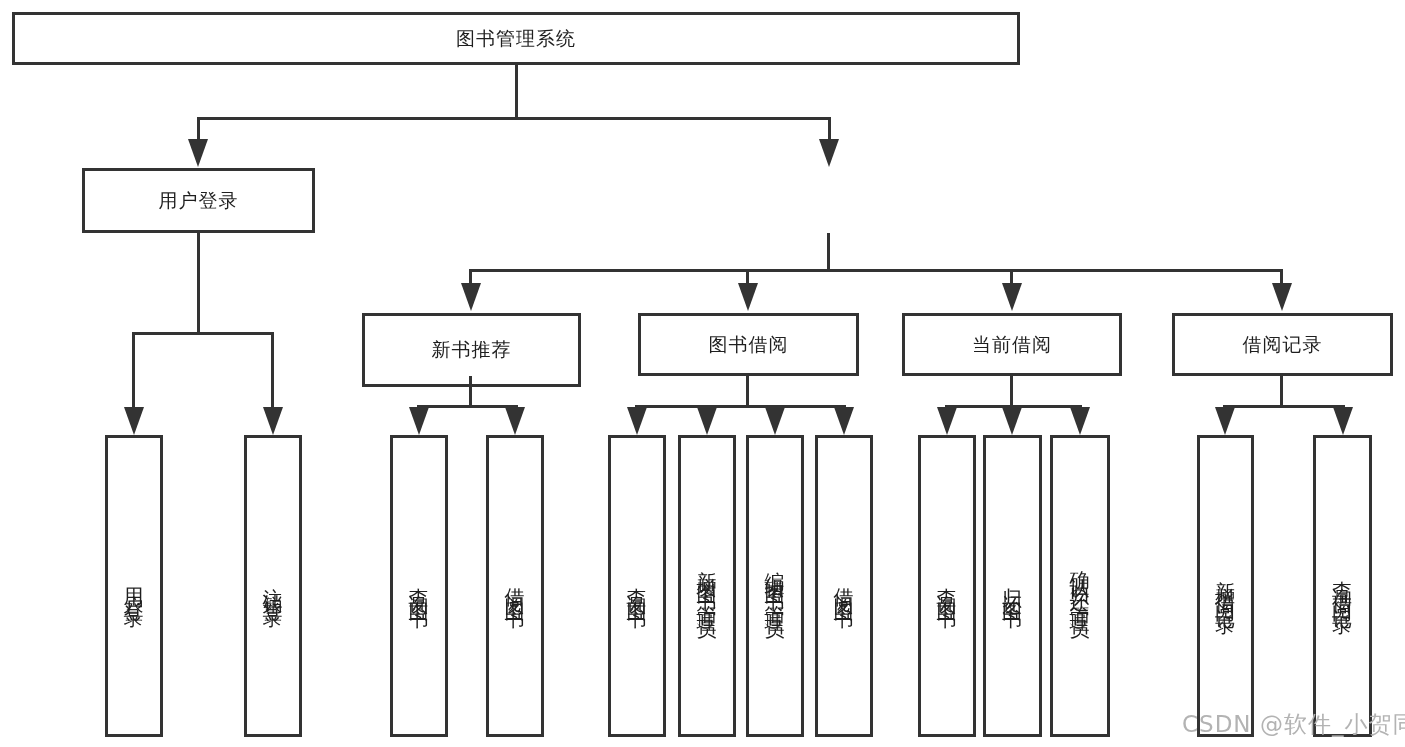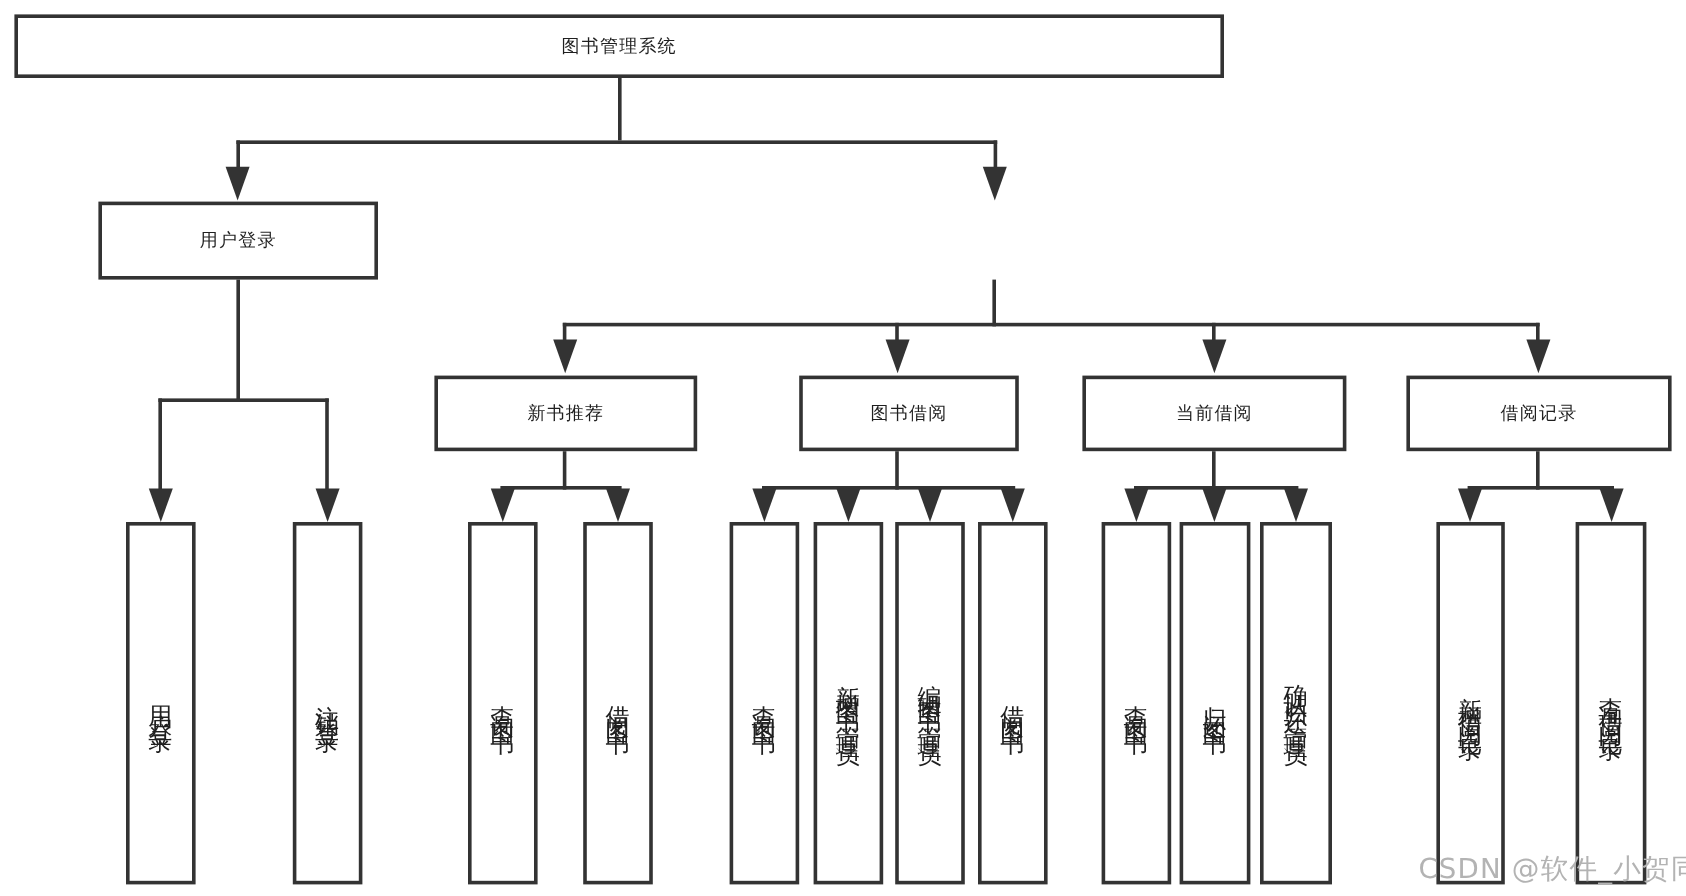--- a/index.html
+++ b/index.html
@@ -11,21 +11,21 @@
     width:1405px;height:747px;position:relative;overflow:hidden;
     font-family:"DejaVu Sans","Liberation Sans",sans-serif;
     color:var(--text);
   }
   .stage{position:absolute;inset:0;}
   
   .box{
     position:absolute;box-sizing:border-box;
     border:3px solid var(--line);background:#ffffff;
     display:flex;align-items:center;justify-content:center;
-    font-size:15px;letter-spacing:1px;
+    font-size:19px;letter-spacing:1px;
   }
   .vbox{
     font-size:20px;
     writing-mode:vertical-rl;text-orientation:mixed;
     letter-spacing:7px;line-height:1;
   }
   
   .vline{position:absolute;width:3px;background:var(--line);}
   .hline{position:absolute;height:3px;background:var(--line);}
   .arrow{
@@ -42,23 +42,23 @@
 </head>
 <body>
 
 <div class="stage">
 
   <div class="box" style="left:12px;top:12px;width:1008px;height:53px;">图书管理系统</div>
 
   <div class="box" style="left:82px;top:168px;width:233px;height:65px;">用户登录</div>
 
 
-  <div class="box" style="left:362px;top:313px;width:219px;height:63px;font-family:Liberation Serif, serif;">新书推荐</div>
+  <div class="box" style="left:362px;top:313px;width:219px;height:74px;font-family:Liberation Serif, serif;">新书推荐</div>
 
-  <div class="box" style="left:638px;top:313px;width:183px;height:63px;margin-left:28px;">图书借阅</div>
+  <div class="box" style="left:638px;top:313px;width:221px;height:63px;">图书借阅</div>
 
   <div class="box" style="left:1172px;top:313px;width:221px;height:63px;">借阅记录</div>
 
   <div class="box" style="left:902px;top:313px;width:220px;height:63px;">当前借阅</div>
 
   <div class="box vbox" style="left:105px;top:435px;width:58px;height:302px;">用户登录</div>
   <div class="box vbox" style="left:244px;top:435px;width:58px;height:302px;">注销登录</div>
 
   <div class="box vbox" style="left:390px;top:435px;width:58px;height:302px;">查询图书</div>
   <div class="box vbox" style="left:486px;top:435px;width:58px;height:302px;">借阅图书</div>

